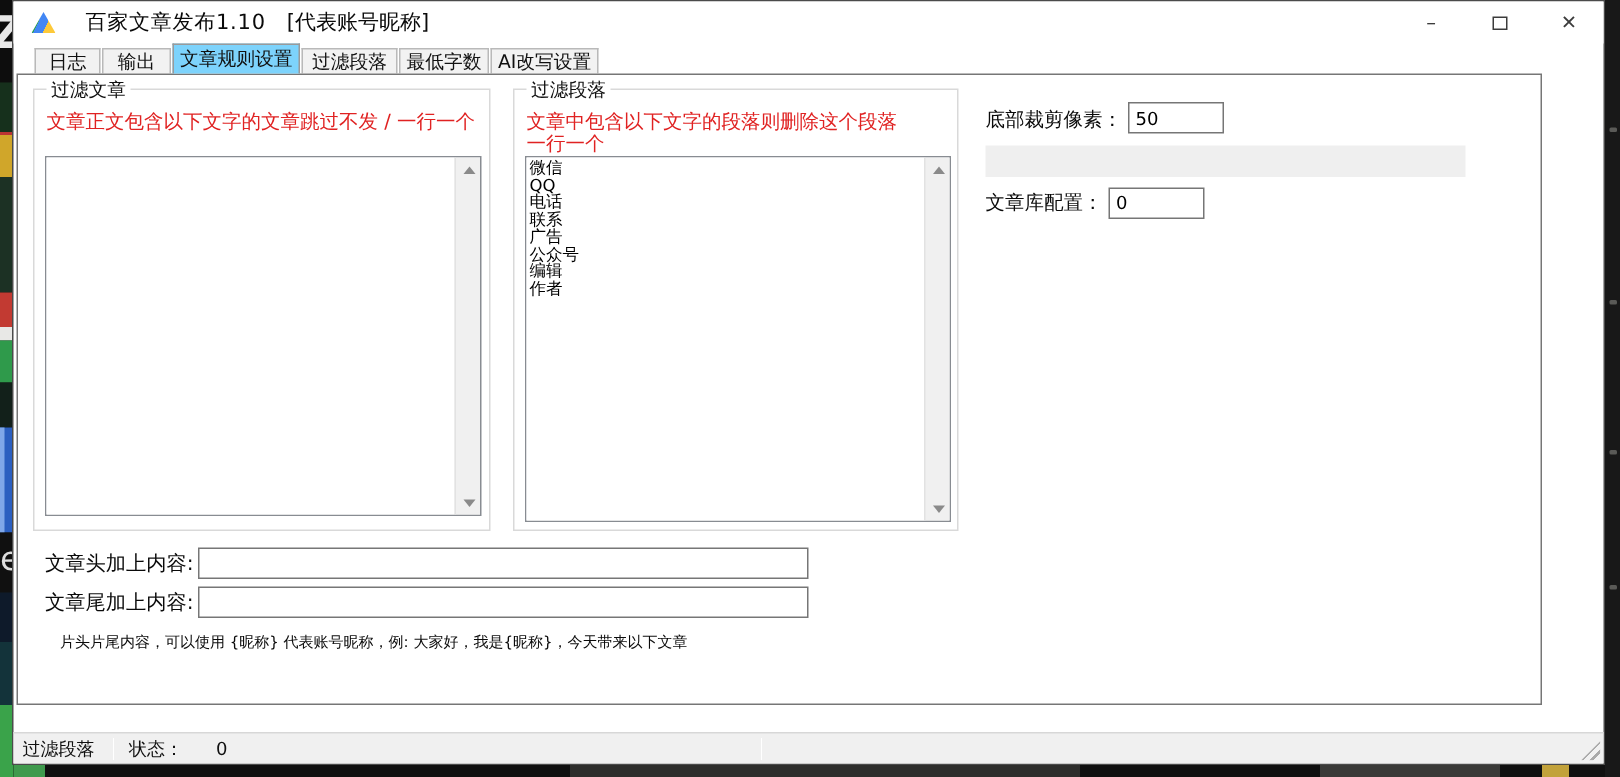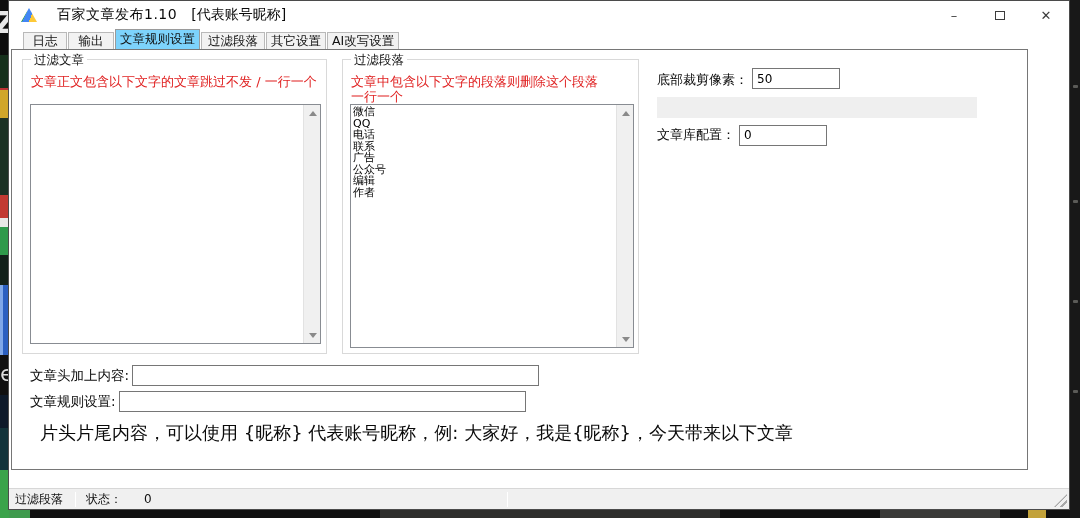--- a/index.html
+++ b/index.html
@@ -75,31 +75,31 @@
   .sbtn.up { top:0; } .sbtn.down { bottom:0; }
   .tri-up { width:0; height:0; border-left:4px solid transparent; border-right:4px solid transparent; border-bottom:5px solid #8a8a8a; }
   .tri-down { width:0; height:0; border-left:4px solid transparent; border-right:4px solid transparent; border-top:5px solid #8a8a8a; }
 
   .field-row { position:absolute; height:22px; display:flex; align-items:center; }
   .frow1 { left:645px; top:17px;align-items:flex-end; }
   .frow2 { left:645px; top:48px; }
   .frow3 { left:645px; top:74px; }
   .row-strip { position:absolute; left:645px; top:47px; width:320px; height:21px; background:#efefef; }
   .field-row label { font-size:13px; color:#0a0a0a; white-space:nowrap; }
-  .num-input { width:88px; height:21px; border:1px solid #767676; font-size:12px; padding:1px 4px; margin-left:4px;
+  .num-input { width:64px; height:21px; border:1px solid #767676; font-size:12px; padding:1px 4px; margin-left:4px;
                font-family:"DejaVu Sans","Liberation Sans",sans-serif; color:#000; background:#fff; }
   .suffix { font-size:13px; color:#0a0a0a; margin-left:24px; white-space:nowrap; }
 
   .append-row { position:absolute; display:flex; align-items:center; }
   .arow1 { left:18px; top:315px; }
   .arow2 { left:18px; top:341px; }
   .append-row label { font-size:13.5px; color:#0a0a0a; white-space:nowrap; }
   .append-input { width:407px; height:21px; border:1px solid #767676; margin-left:3px; font-size:12.5px; padding:1px 4px;
                   font-family:"DejaVu Sans","Liberation Sans",sans-serif; color:#000; background:#fff; }
-  .note { position:absolute; left:28px; top:371px; font-size:18px; color:#0a0a0a; white-space:nowrap; }
+  .note { position:absolute; left:28px; top:371px; font-size:10px; color:#0a0a0a; white-space:nowrap; }
 
   
   .statusbar { position:absolute; left:0; bottom:0; width:100%; height:21px; background:#f0f0f0; border-top:1px solid #d7d7d7;
                display:flex; align-items:center; font-size:12px; color:#111; z-index:3; }
   .sb-brand { margin-left:6px; }
   .sb-sep { width:1px; height:15px; background:#d0d0d0; border-right:1px solid #fff; }
   .sep1 { margin-left:12px; } .sep2 { position:absolute; left:498px; }
   .sb-status-label { margin-left:10px; }
   .sb-status-value { margin-left:22px; }
   .grip { position:absolute; right:2px; bottom:2px; width:13px; height:13px;
@@ -158,21 +158,21 @@
             <span>✕</span>
           </div>
       </div>
     </div>
 
     <div class="tabbar">
       <div class="tab" style="min-width:44px">日志</div>
       <div class="tab" style="min-width:46px">输出</div>
       <div class="tab active" style="min-width:84px">文章规则设置</div>
       <div class="tab" style="min-width:64px">过滤段落</div>
-      <div class="tab" style="min-width:56px">其它设置</div>
+      <div class="tab" style="min-width:56px">最低字数</div>
       <div class="tab" style="min-width:66px">AI改写设置</div>
     </div>
 
     <div class="panel">
 
       <div class="groupbox gb1">
         <span class="gb-title">过滤文章</span>
         <div class="hint">文章正文包含以下文字的文章跳过不发 / 一行一个</div>
         <div class="ta-wrap ta1">
           <textarea spellcheck="false" style=""></textarea>
@@ -221,21 +221,21 @@
       <div class="field-row frow3">
         <label>文章库配置：</label>
         <input class="num-input" type="text" value="0" style="">
       </div>
 
       <div class="append-row arow1">
         <label>文章头加上内容:</label>
         <input class="append-input" type="text" value="" style="">
       </div>
       <div class="append-row arow2">
-        <label>文章规则设置:</label>
+        <label>文章尾加上内容:</label>
         <input class="append-input" type="text" value="" style="">
       </div>
       <div class="note">片头片尾内容，可以使用 {昵称} 代表账号昵称，例: 大家好，我是{昵称}，今天带来以下文章</div>
 
     </div>
 
     <div class="statusbar">
       <span class="sb-brand">过滤段落</span>
       <div class="sb-sep sep1"></div>
       <span class="sb-status-label">状态：</span>

